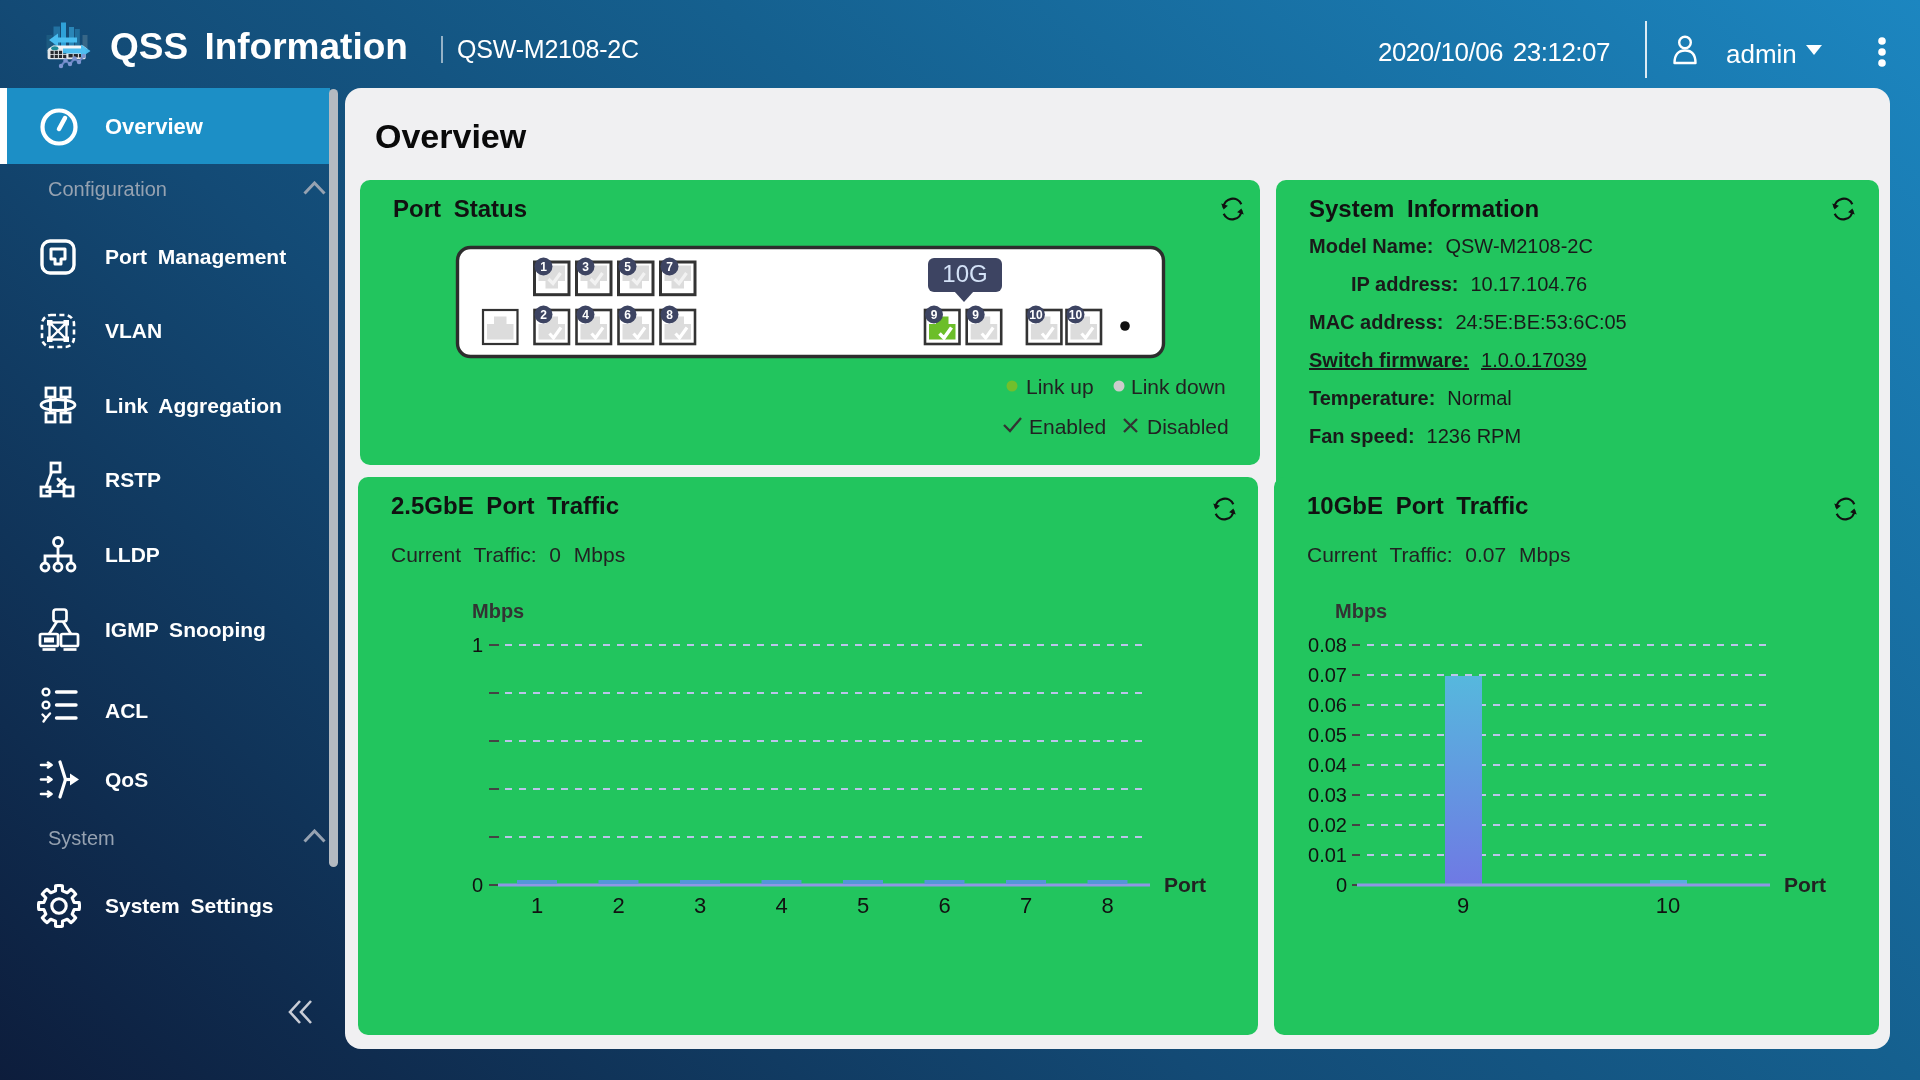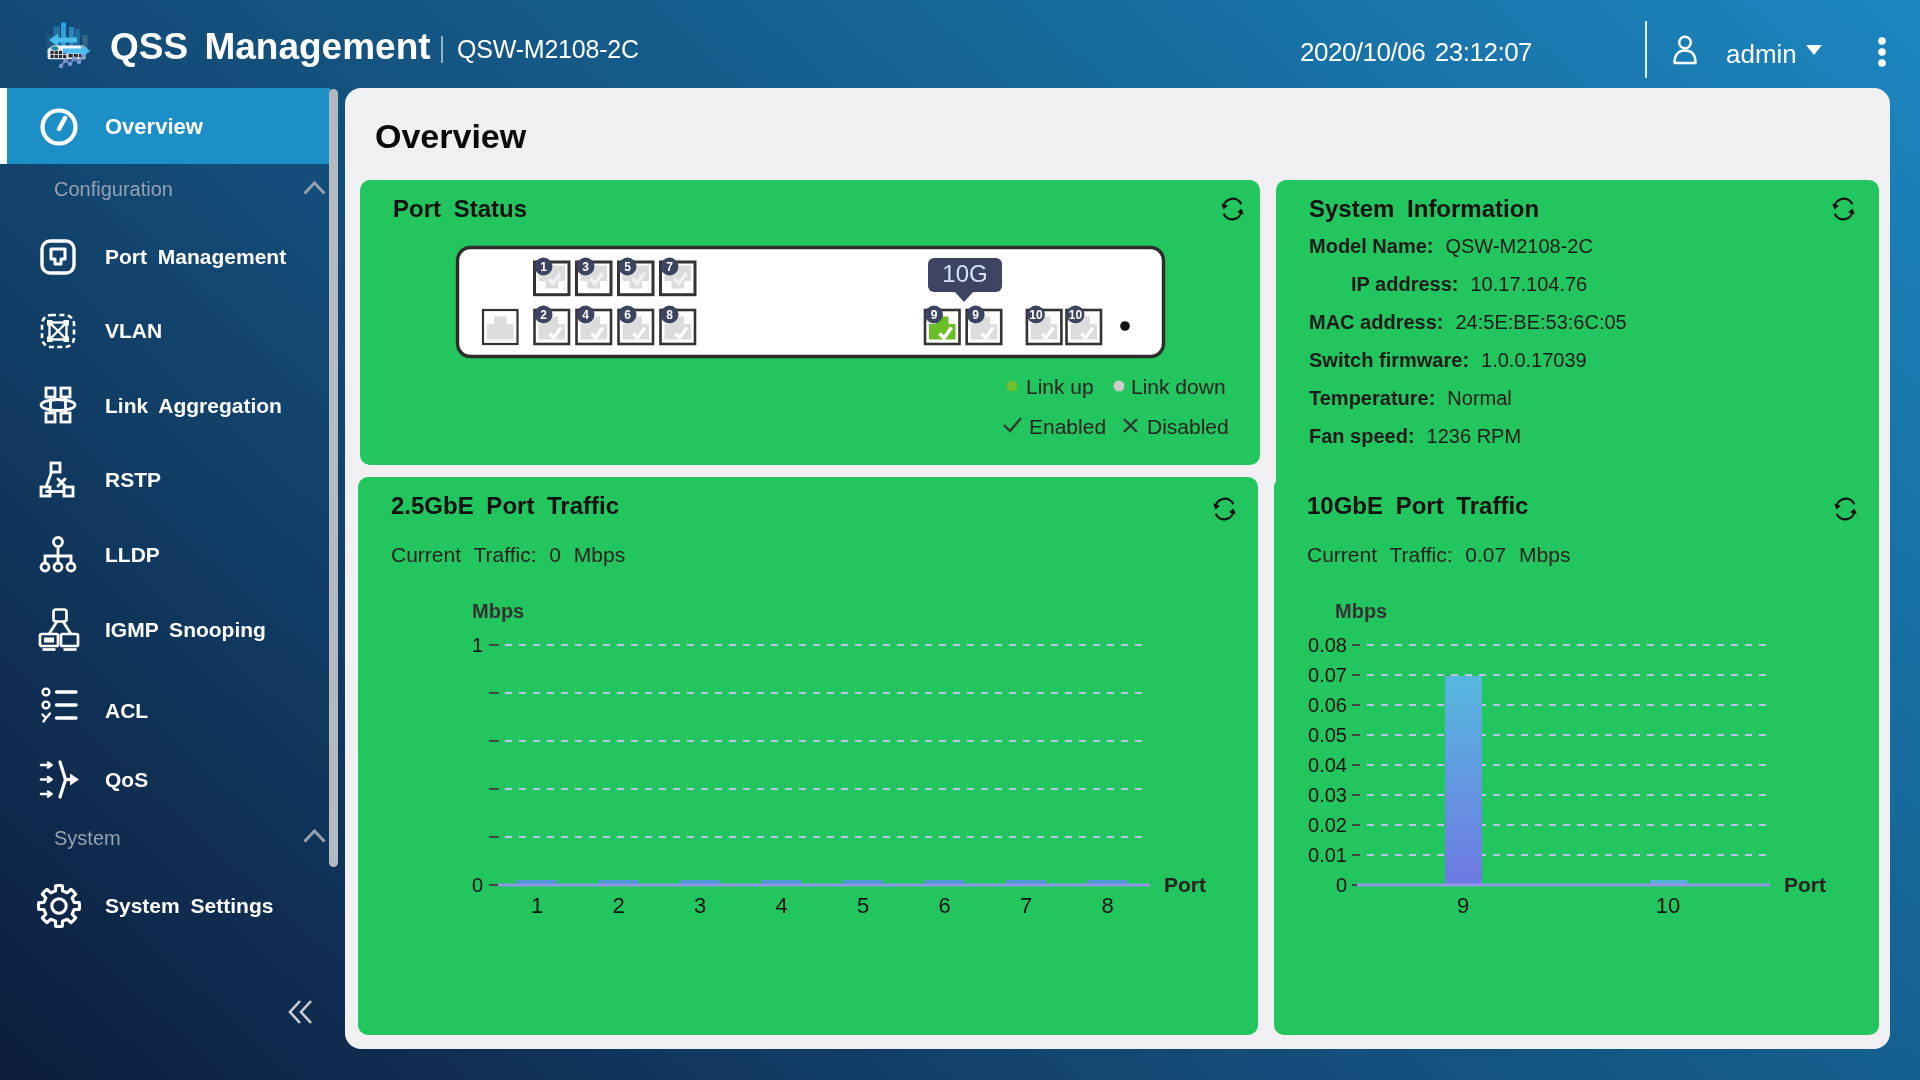--- a/index.html
+++ b/index.html
@@ -9,30 +9,30 @@
   background: linear-gradient(42deg, #0d1d3c 0%, #134a75 38.5%, #15608f 61.5%, #1c86c0 100%);
   position:relative;
 }
 .abs { position:absolute; }
 
 
 #hdr { position:absolute; left:0; top:0; width:1920px; height:88px; }
 #hdr .title { position:absolute; left:110px; top:26px; font-size:37px; font-weight:bold; color:#fff; letter-spacing:0px; word-spacing:6px; }
 #hdr .sep1 { position:absolute; left:441px; top:36px; width:2px; height:27px; background:rgba(255,255,255,0.55); }
 #hdr .model { position:absolute; left:457px; top:35px; font-size:25px; color:#fff; letter-spacing:-0.2px; }
-#hdr .datetime { position:absolute; left:1300px; top:37px; width:310px; font-size:26px; color:#fff; word-spacing:3px; letter-spacing:-0.5px; }
+#hdr .datetime { position:absolute; left:1300px; top:37px; width:310px; text-align:right; font-size:26px; color:#fff; word-spacing:3px; letter-spacing:-0.5px; }
 #hdr .sep2 { position:absolute; left:1645px; top:21px; width:2px; height:57px; background:rgba(255,255,255,0.85); }
 #hdr .admin { position:absolute; left:1726px; top:39px; font-size:26px; color:#fff; }
 
 
 #side { position:absolute; left:0; top:88px; width:345px; height:992px; }
 #side .hl { position:absolute; left:0; top:0; width:330px; height:76px; background:#1c8fc6; }
 #side .hlbar { position:absolute; left:0; top:0; width:7px; height:76px; background:#ffffff; }
 .navitem { position:absolute; left:105px; font-size:21px; font-weight:bold; color:#fff; white-space:nowrap; line-height:24px; word-spacing:5px; }
-.navlabel { position:absolute; left:54px; font-size:20px; color:#96a2b1; }
+.navlabel { position:absolute; left:48px; font-size:20px; color:#96a2b1; }
 .icon { position:absolute; }
 #scrollthumb { position:absolute; left:329px; top:1px; width:9px; height:778px; background:#b4bac1; border-radius:5px; }
 #collapse { position:absolute; left:288px; top:911px; }
 
 
 #panel { position:absolute; left:345px; top:88px; width:1545px; height:961px; background:#f0f0f2; border-radius:16px; }
 #panel h2 { position:absolute; left:30px; top:29px; font-size:34px; font-weight:bold; color:#0a0a0a; }
 .card { position:absolute; background:#22c55e; border-radius:10px; }
 .cardtitle { position:absolute; left:33px; top:15px; font-size:24px; font-weight:bold; color:#111; word-spacing:6px; }
 #card-ps { left:15px; top:92px; width:900px; height:285px; }
@@ -78,21 +78,21 @@
     </g>
     <g fill="#7d95d0">
       <circle cx="15" cy="44" r="2.2"></circle>
         <circle cx="19.5" cy="38.5" r="2.2"></circle>
         <circle cx="24" cy="42" r="2.2"></circle>
         <circle cx="28.5" cy="36.5" r="2.2"></circle>
         <circle cx="33" cy="40" r="2.2"></circle>
         <circle cx="37.5" cy="34" r="2.2"></circle>
     </g>
   </svg>
-  <div class="title">QSS Management</div>
+  <div class="title">QSS Information</div>
   <div class="sep1"></div>
   <div class="model">QSW-M2108-2C</div>
   <div class="datetime">2020/10/06 23:12:07</div>
   <div class="sep2"></div>
   <svg class="abs" style="left:1672px;top:34px" width="26" height="32" viewBox="0 0 26 32">
     <g stroke="#fff" stroke-width="2.4" fill="none">
       <circle cx="13" cy="8.5" r="5.8"></circle>
       <path d="M2.5 29 C2.5 20.5 6.5 16.5 13 16.5 C19.5 16.5 23.5 20.5 23.5 29 Z" stroke-linejoin="round"></path>
     </g>
   </svg>
@@ -355,21 +355,21 @@
       <g stroke="#111" stroke-width="2.2" fill="none">
         <path d="M4.5 11.5 A 9.3 9.3 0 0 1 22.3 8.2"></path>
         <path d="M22.5 14.5 A 9.3 9.3 0 0 1 4.7 17.8"></path>
       </g>
       <path d="M4.6 13.4 L2.2 7.6 L8.9 9.8 Z" fill="#111"></path>
       <path d="M22.4 12.6 L24.8 18.4 L18.1 16.2 Z" fill="#111"></path>
     </svg>
     <div class="sirow" style="top:55px;"><b>Model Name:</b>QSW-M2108-2C</div>
     <div class="sirow" style="top:93px;margin-left:42px;"><b>IP address:</b>10.17.104.76</div>
     <div class="sirow" style="top:131px;"><b>MAC address:</b>24:5E:BE:53:6C:05</div>
-    <div class="sirow" style="top:169px;"><b>Switch firmware:</b>1.0.0.17039</div>
+    <div class="sirow" style="top:169px;text-decoration:underline;"><b>Switch firmware:</b>1.0.0.17039</div>
     <div class="sirow" style="top:207px;"><b>Temperature:</b>Normal</div>
     <div class="sirow" style="top:245px;"><b>Fan speed:</b>1236 RPM</div>
   </div>
 
   <div class="card" id="card-c25">
     <div class="cardtitle">2.5GbE Port Traffic</div>
     <div class="curtraffic">Current Traffic: 0 Mbps</div>
     <svg class="abs" style="left:853px;top:19px" width="27" height="26" viewBox="0 0 27 26">
       <g stroke="#111" stroke-width="2.2" fill="none">
         <path d="M4.5 11.5 A 9.3 9.3 0 0 1 22.3 8.2"></path>

